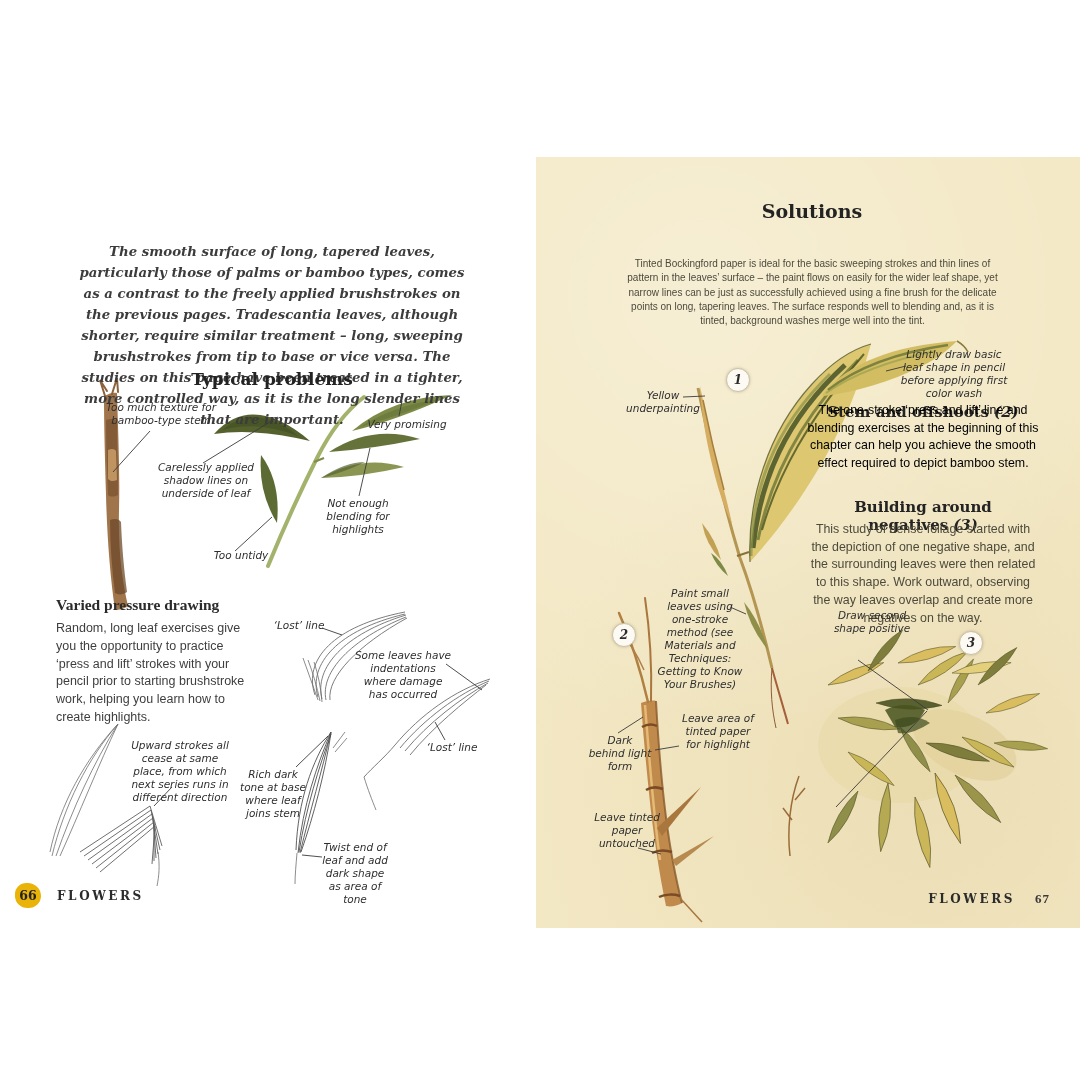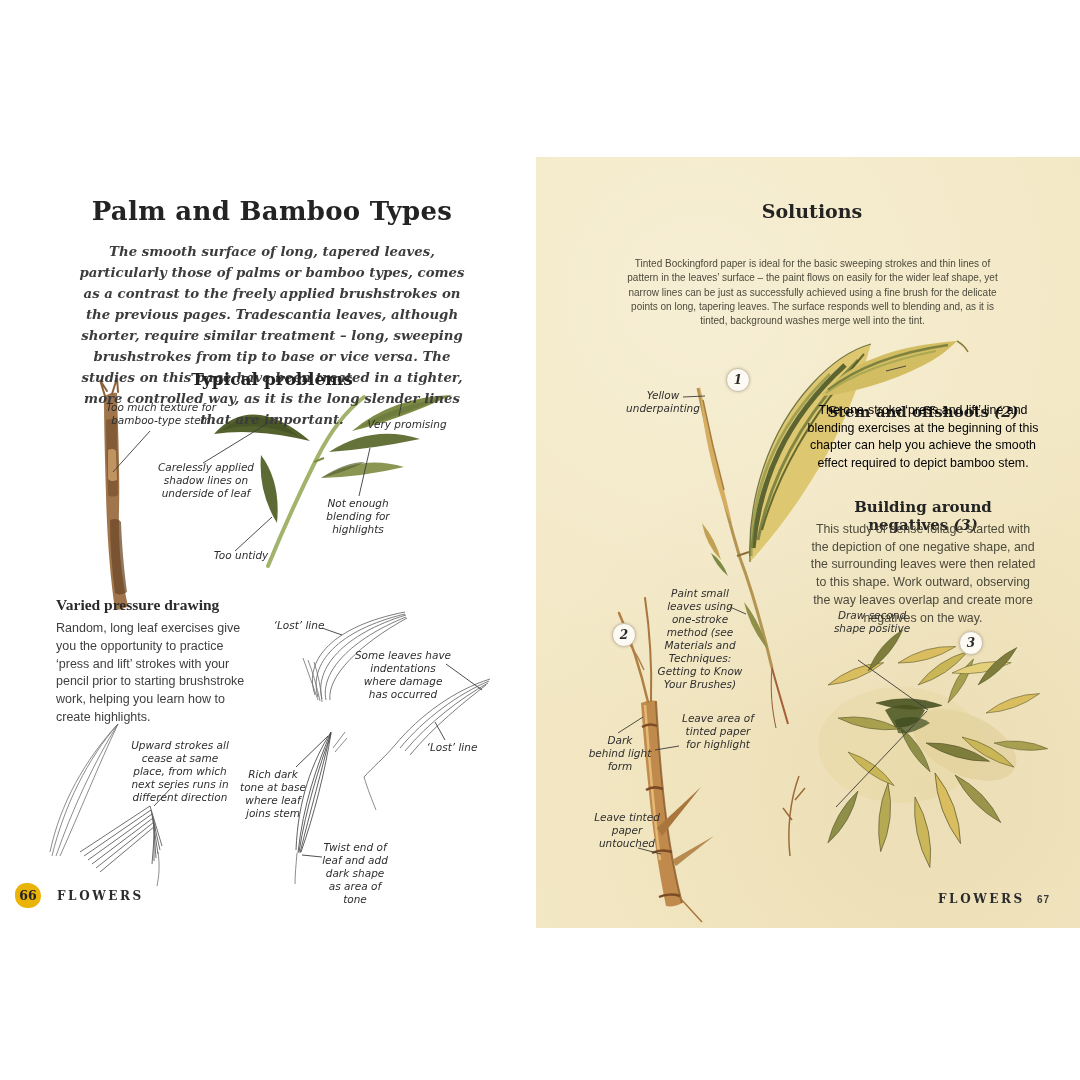--- a/index.html
+++ b/index.html
@@ -35,21 +35,21 @@
          border:1px solid #c9c1ab;box-shadow:0 0 3px rgba(120,100,60,.35);
          font-family:"DejaVu Serif",serif;font-style:italic;font-weight:700;font-size:12px;
          color:#2b2b2b;text-align:center;line-height:22px;}
   .footer-label{font-family:"DejaVu Serif",serif;font-weight:700;font-size:12px;
                 letter-spacing:2.6px;color:#2b2b2b;}
   .pink-num{position:absolute;left:15px;top:883px;width:26px;height:25px;border-radius:46% 54% 50% 50%;
             background:#eab308;text-align:center;line-height:25px;font-family:"DejaVu Serif",serif;
             font-weight:700;font-size:12.5px;color:#232323;}
   .lp-footer-label{left:57px;top:889px;}
   .rp-footer{left:880px;top:889px;width:170px;text-align:right;}
-  .rp-footer .num{font-family:Liberation Sans, sans-serif;font-weight:700;font-size:10px;margin-left:12px;letter-spacing:1px;}
+  .rp-footer .num{font-family:Liberation Serif, serif;font-weight:700;font-size:13px;margin-left:20px;letter-spacing:1px;}
 </style>
 </head>
 <body>
 
 <div class="canvas">
 
   <div class="page-right"></div>
 
   <svg class="art" width="1080" height="1080" viewBox="0 0 1080 1080">
 
@@ -202,21 +202,20 @@
       <path d="M683,397 L705,396"></path>
       <path d="M730,607 L746,614"></path>
       <path d="M858,660 L928,710"></path>
       <path d="M836,807 L927,711"></path>
       <path d="M618,733 L643,717"></path>
       <path d="M679,746 L655,750"></path>
       <path d="M638,848 L661,854"></path>
     </g>
   </svg>
 
-  <div class="abs lp-title">Palm and Bamboo Types</div>
   <div class="abs lp-intro">The smooth surface of long, tapered leaves, particularly those of palms or bamboo types, comes as a contrast to the freely applied brushstrokes on the previous pages. Tradescantia leaves, although shorter, require similar treatment – long, sweeping brushstrokes from tip to base or vice versa. The studies on this page have been treated in a tighter, more controlled way, as it is the long slender lines that are important.</div>
   <div class="abs h-center tp-head">Typical problems</div>
 
   <div class="ann" style="left:97px;top:401px;width:128px;">Too much texture for bamboo-type stem</div>
   <div class="ann" style="left:140px;top:461px;width:132px;">Carelessly applied shadow lines on underside of leaf</div>
   <div class="ann" style="left:366px;top:418px;width:82px;">Very promising</div>
   <div class="ann" style="left:312px;top:497px;width:92px;">Not enough blending for highlights</div>
   <div class="ann" style="left:206px;top:549px;width:70px;">Too untidy</div>
 
   <div class="abs vp-head">Varied pressure drawing</div>
@@ -239,20 +238,21 @@
   <div class="abs h-center rp-sub colR sub2">
     <span>Stem and offshoots</span><span class="num">(2)</span>
   </div>
   <div class="abs p2">The one-stroke ‘press and lift’ line and blending exercises at the beginning of this chapter can help you achieve the smooth effect required to depict bamboo stem.</div>
 
   <div class="abs h-center rp-sub colR sub3">
     <span>Building around negatives</span><span class="num">(3)</span>
   </div>
   <div class="abs p3">This study of dense foliage started with the depiction of one negative shape, and the surrounding leaves were then related to this shape. Work outward, observing the way leaves overlap and create more negatives on the way.</div>
 
+  <div class="ann" style="left:896px;top:348px;width:116px;">Lightly draw basic leaf shape in pencil before applying first color wash</div>
   <div class="ann" style="left:626px;top:389px;width:74px;">Yellow underpainting</div>
   <div class="ann" style="left:656px;top:587px;width:88px;">Paint small leaves using one-stroke method (see Materials and Techniques: Getting to Know Your Brushes)</div>
   <div class="ann" style="left:830px;top:609px;width:84px;">Draw second shape positive</div>
   <div class="ann" style="left:588px;top:734px;width:64px;">Dark behind light form</div>
   <div class="ann" style="left:678px;top:712px;width:80px;">Leave area of tinted paper for highlight</div>
   <div class="ann" style="left:588px;top:811px;width:78px;">Leave tinted paper untouched</div>
 
   <div class="badge" style="left:726px;top:368px;">1</div>
   <div class="badge" style="left:612px;top:623px;">2</div>
   <div class="badge" style="left:959px;top:631px;">3</div>

